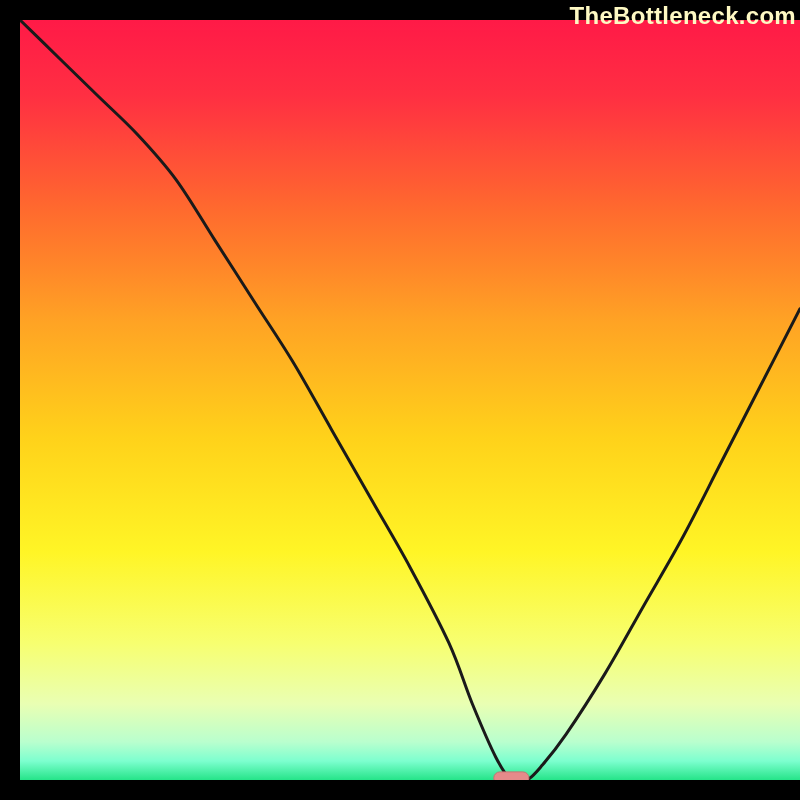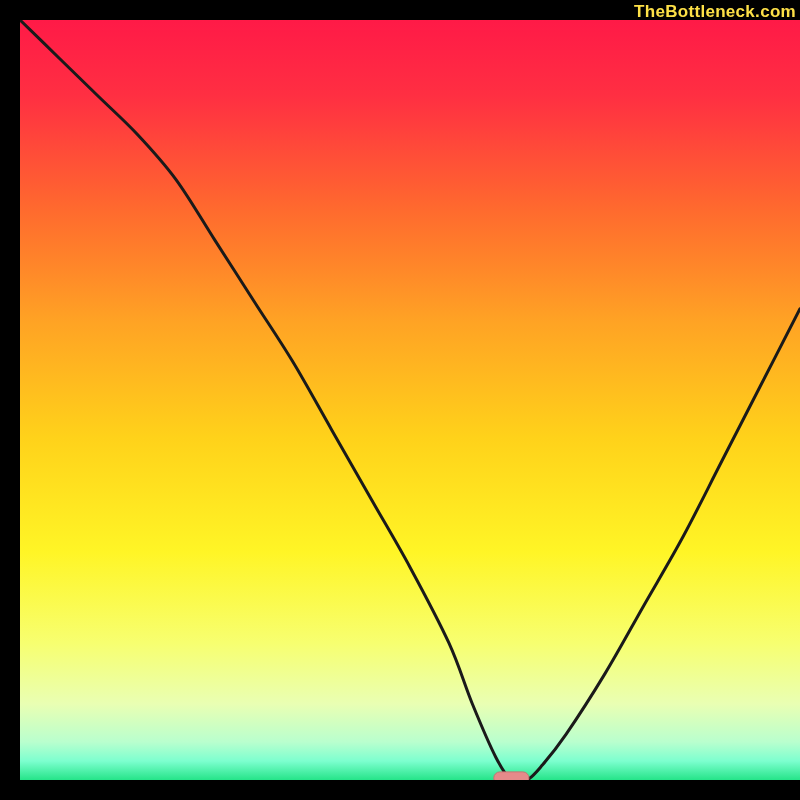--- a/index.html
+++ b/index.html
@@ -28,23 +28,23 @@
   .gradient-area svg {
     display: block;
     width: 100%;
     height: 100%;
   }
   .watermark {
     position: absolute;
     top: 2px;
     right: 4px;
     font-family: Arial, Helvetica, sans-serif;
-    font-size: 17px;
+    font-size: 24px;
     font-weight: 600;
-    color: #fde047;
+    color: #fef9c3;
     letter-spacing: 0.3px;
   }
   .curve-svg {
     position: absolute;
     left: 0;
     top: 20px;
     width: 780px;
     height: 760px;
     pointer-events: none;
   }

